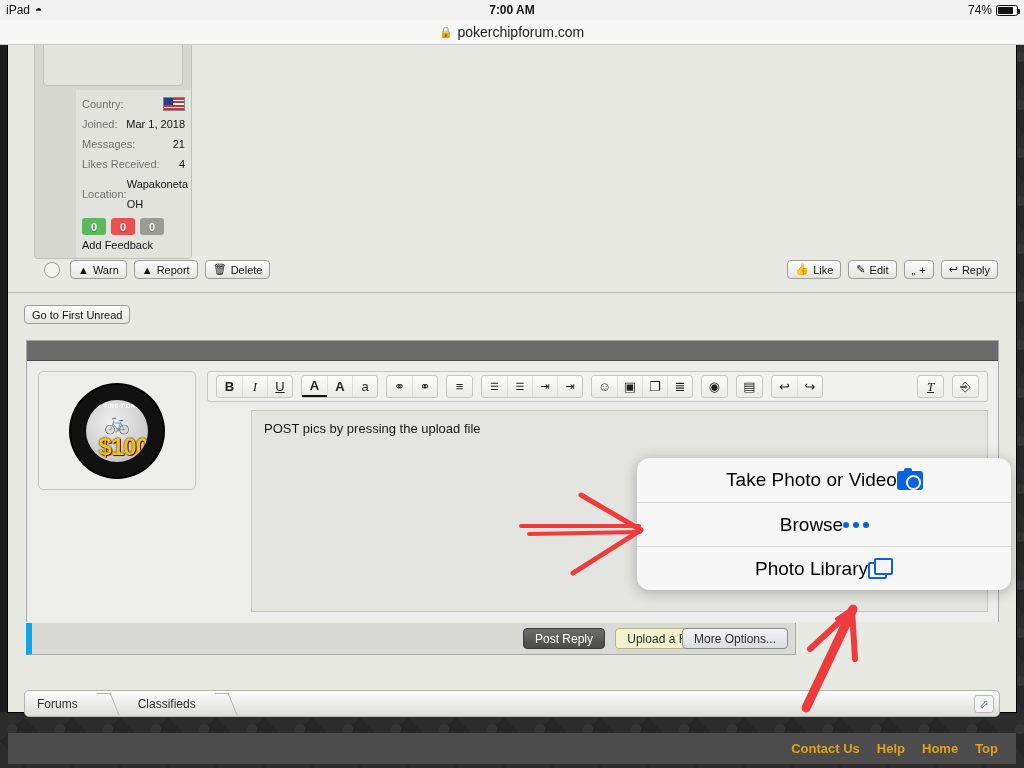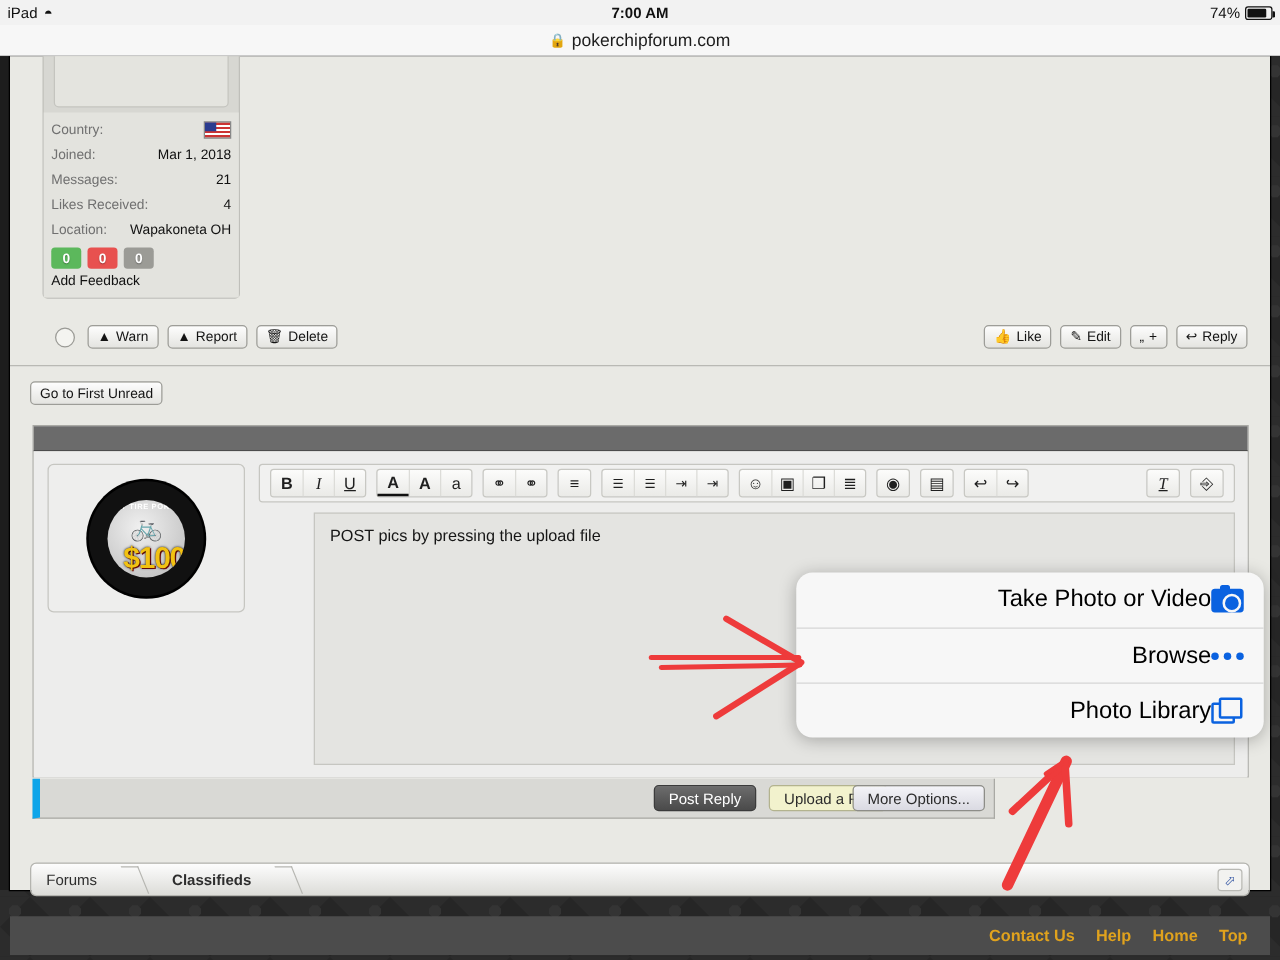--- a/index.html
+++ b/index.html
@@ -88,21 +88,21 @@
     background: #e4e4df;
   }
   .user-head {
     background: #b5b5b0;
     padding: 4px 7px 5px 7px;
     display:flex; justify-content: space-between; align-items: flex-start;
   }
   .uname { font-size: 13px; font-weight: bold; color: #3e3e3e; line-height: 15px; }
   .ustat { font-size: 11px; color: #1a1a1a; line-height: 14px; }
   .env-icon { font-size: 13px; color: #55554f; line-height: 14px; }
-  .stats { background: #e3e3de; padding: 4px 6px 5px 6px; }
+  .stats { background: #e3e3de; padding: 4px 6px 5px 6px; margin-left: 41px; }
   .stat-row {
     display:flex; justify-content: space-between; align-items:center;
     font-size: 11px; line-height: 20px; color: #111;
   }
   .stat-row .k { color: #707070; }
   .stat-row .v { color: #111; }
   .flag {
     width: 22px; height: 14px; display:inline-block; position:relative;
     background: linear-gradient(#cc3333 0 14.3%, #ffffff 14.3% 28.6%, #cc3333 28.6% 42.9%,
                                 #ffffff 42.9% 57.2%, #cc3333 57.2% 71.5%, #ffffff 71.5% 85.8%, #cc3333 85.8%);
@@ -235,21 +235,21 @@
   #btn-more { right: 7px; background: linear-gradient(#f4f4f8,#dadae2); color:#2b2b2b; }
 
   
   #breadcrumb {
     position: absolute; left: 24px; top: 645px; width: 976px; height: 27px;
     background: linear-gradient(#fdfdfd, #dcdcd8);
     border: 1px solid #b4b4af; border-radius: 5px;
     display:flex; align-items:center;gap:11px;
   }
   .crumb { font-size: 12px; color: #2e2e2e; padding: 0 12px; position: relative; }
-  .crumb.bold { font-weight: bold; }
+  .crumb.bold { font-weight: normal; }
   .crumb-sep {
     width: 14px; height: 27px; position: relative; flex: none;
   }
   .crumb-sep::after {
     content:""; position:absolute; left: 0; top: 3px;
     width: 13px; height: 21px;
     border-top: 1px solid #b6b6b1; border-right: 1px solid #b6b6b1;
     transform: skewX(22deg);
   }
   #expand-btn {
@@ -274,21 +274,21 @@
 
   
   #popover {
     position: absolute; left: 637px; top: 413px; width: 374px;
     background: #f7f7f7;
     border-radius: 13px;
     box-shadow: 0 2px 14px rgba(0,0,0,.28);
     overflow: hidden;
   }
   .pop-item {
-    height: 44px; display:flex; align-items:center; justify-content: flex-end;
+    height: 44px; display:flex; align-items:center; justify-content: center;
     padding: 0 16px 0 17px;
     font-size: 19px; color: #000;
   }
   .pop-item + .pop-item { border-top: 1px solid #d6d6d6; }
   .pop-icon { color: #0a62e0; display:flex; align-items:center; }
   .cam-icon {
     width: 26px; height: 19px; background: #0a62e0; border-radius: 3px; position: relative;
   }
   .cam-icon::before {
     content:""; position:absolute; left: 9px; top: 4px; width: 11px; height: 11px;

